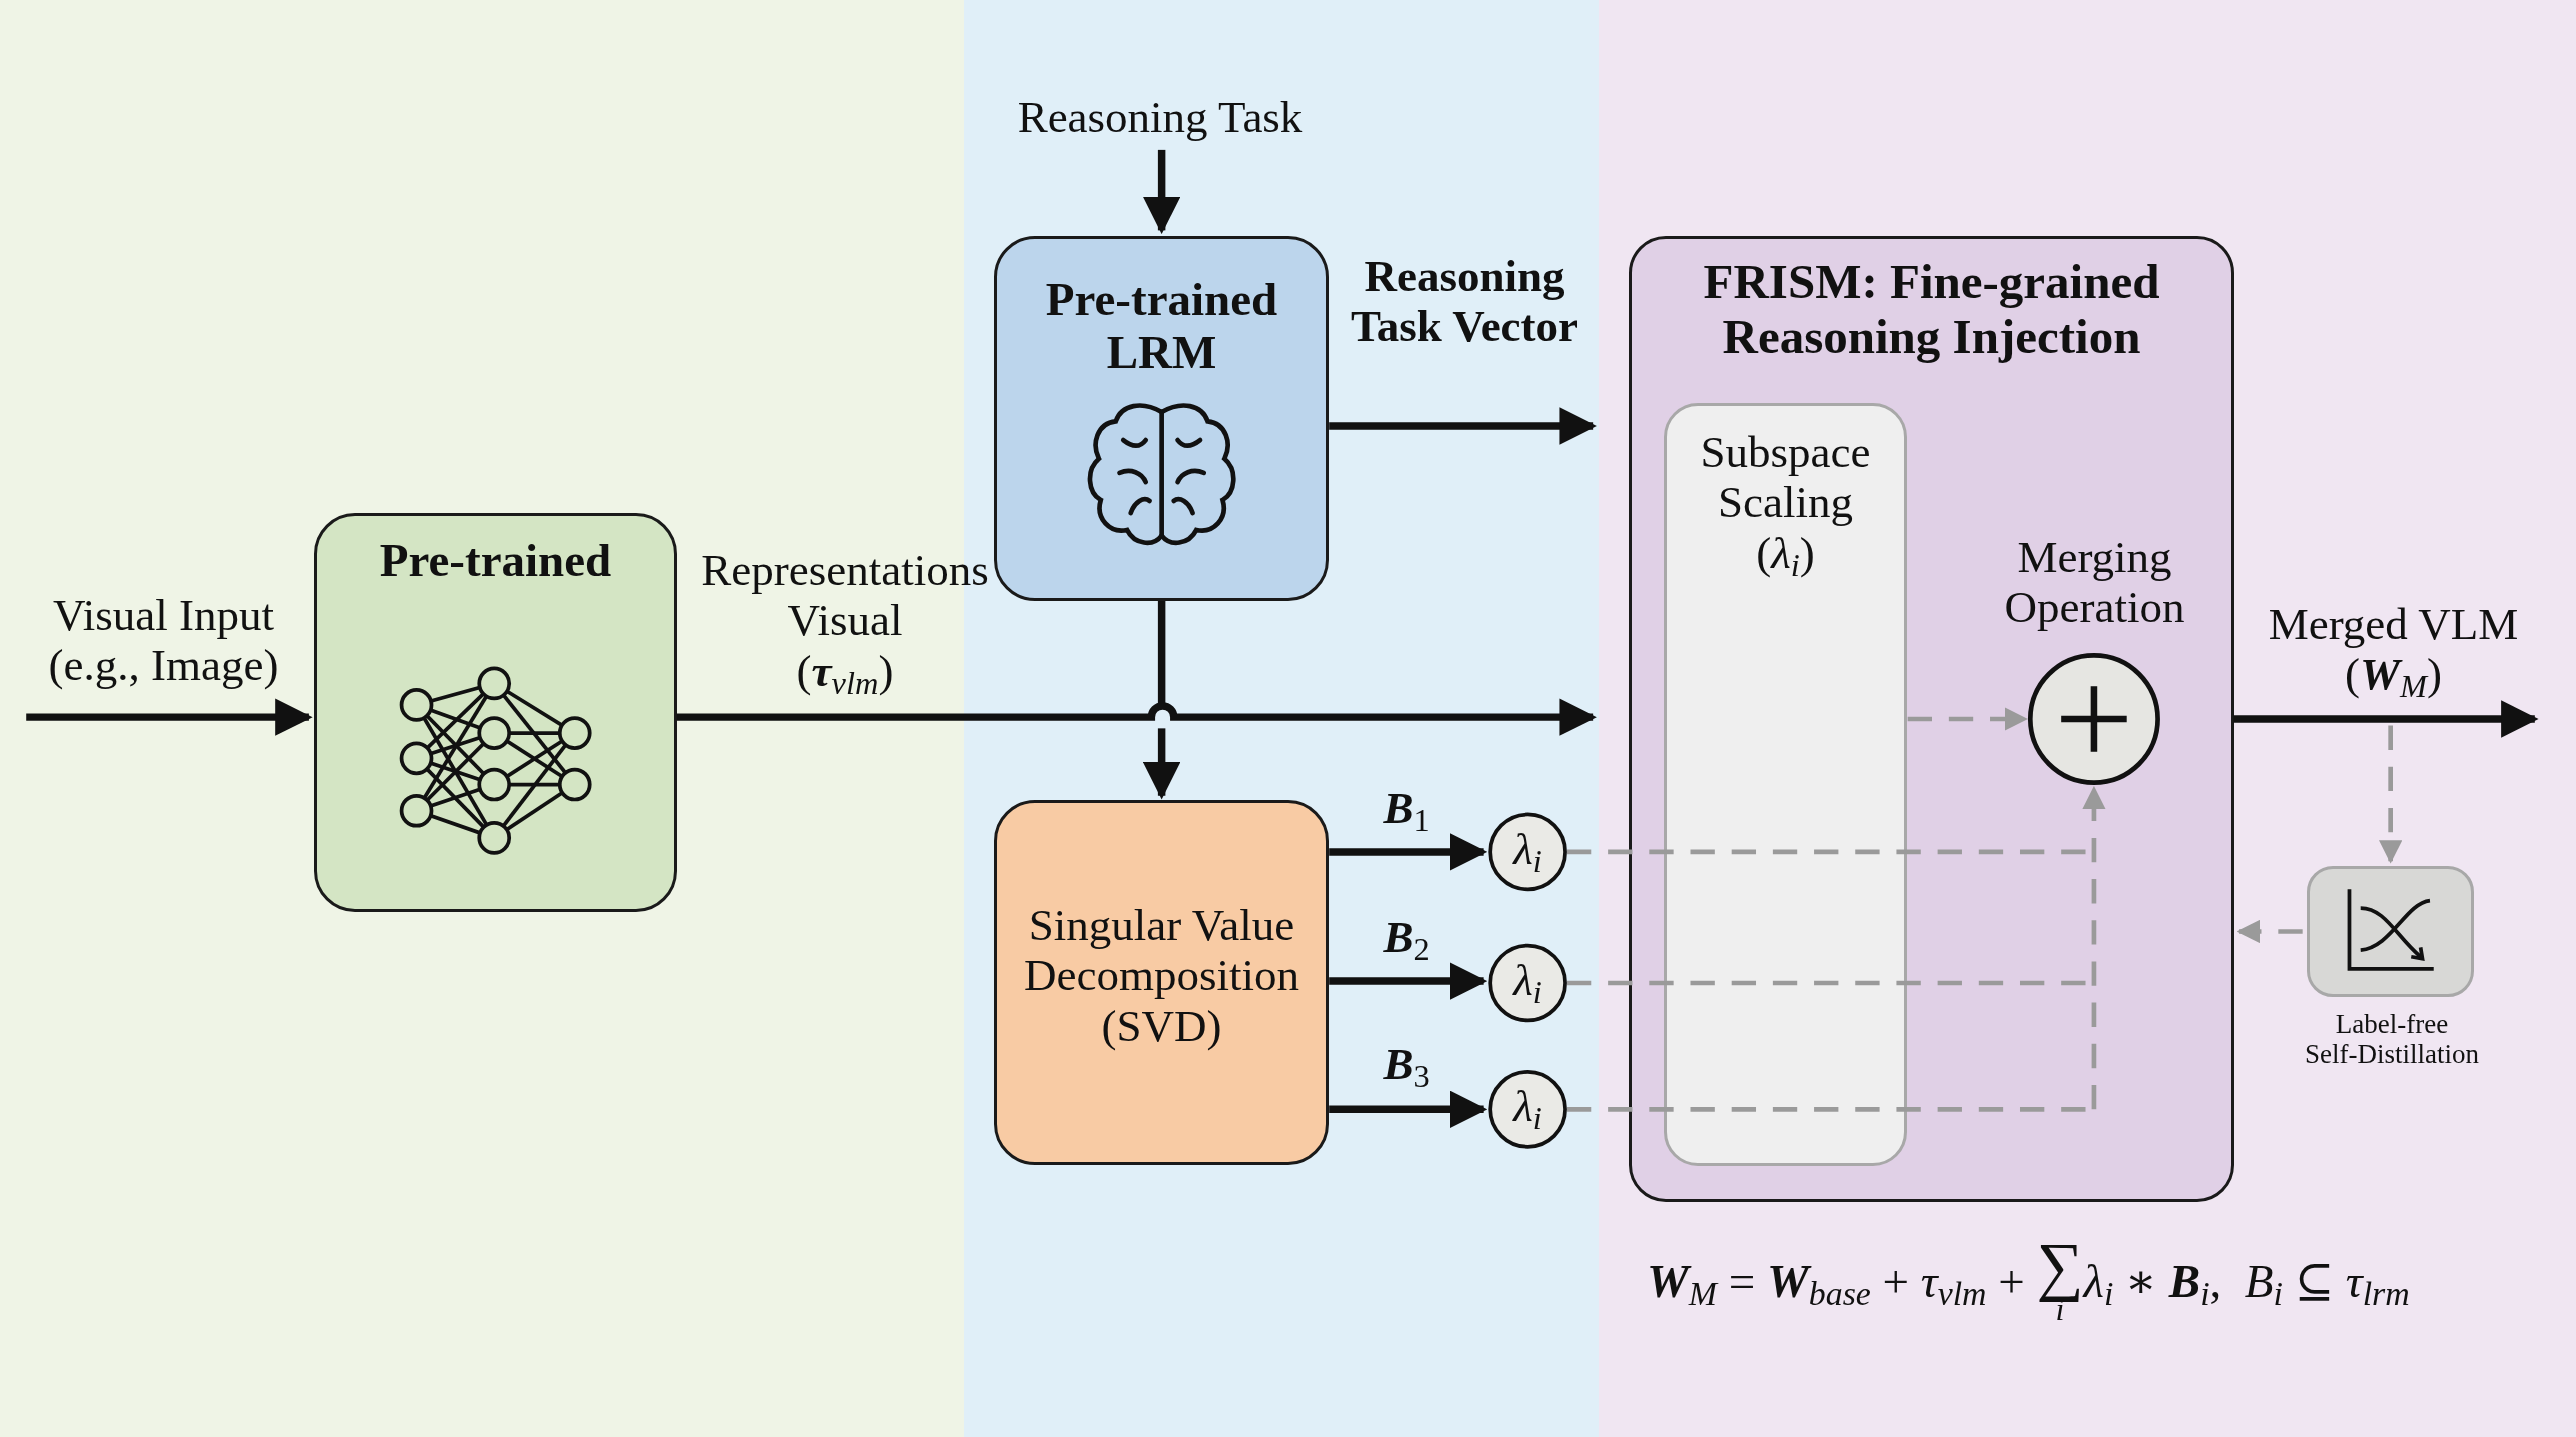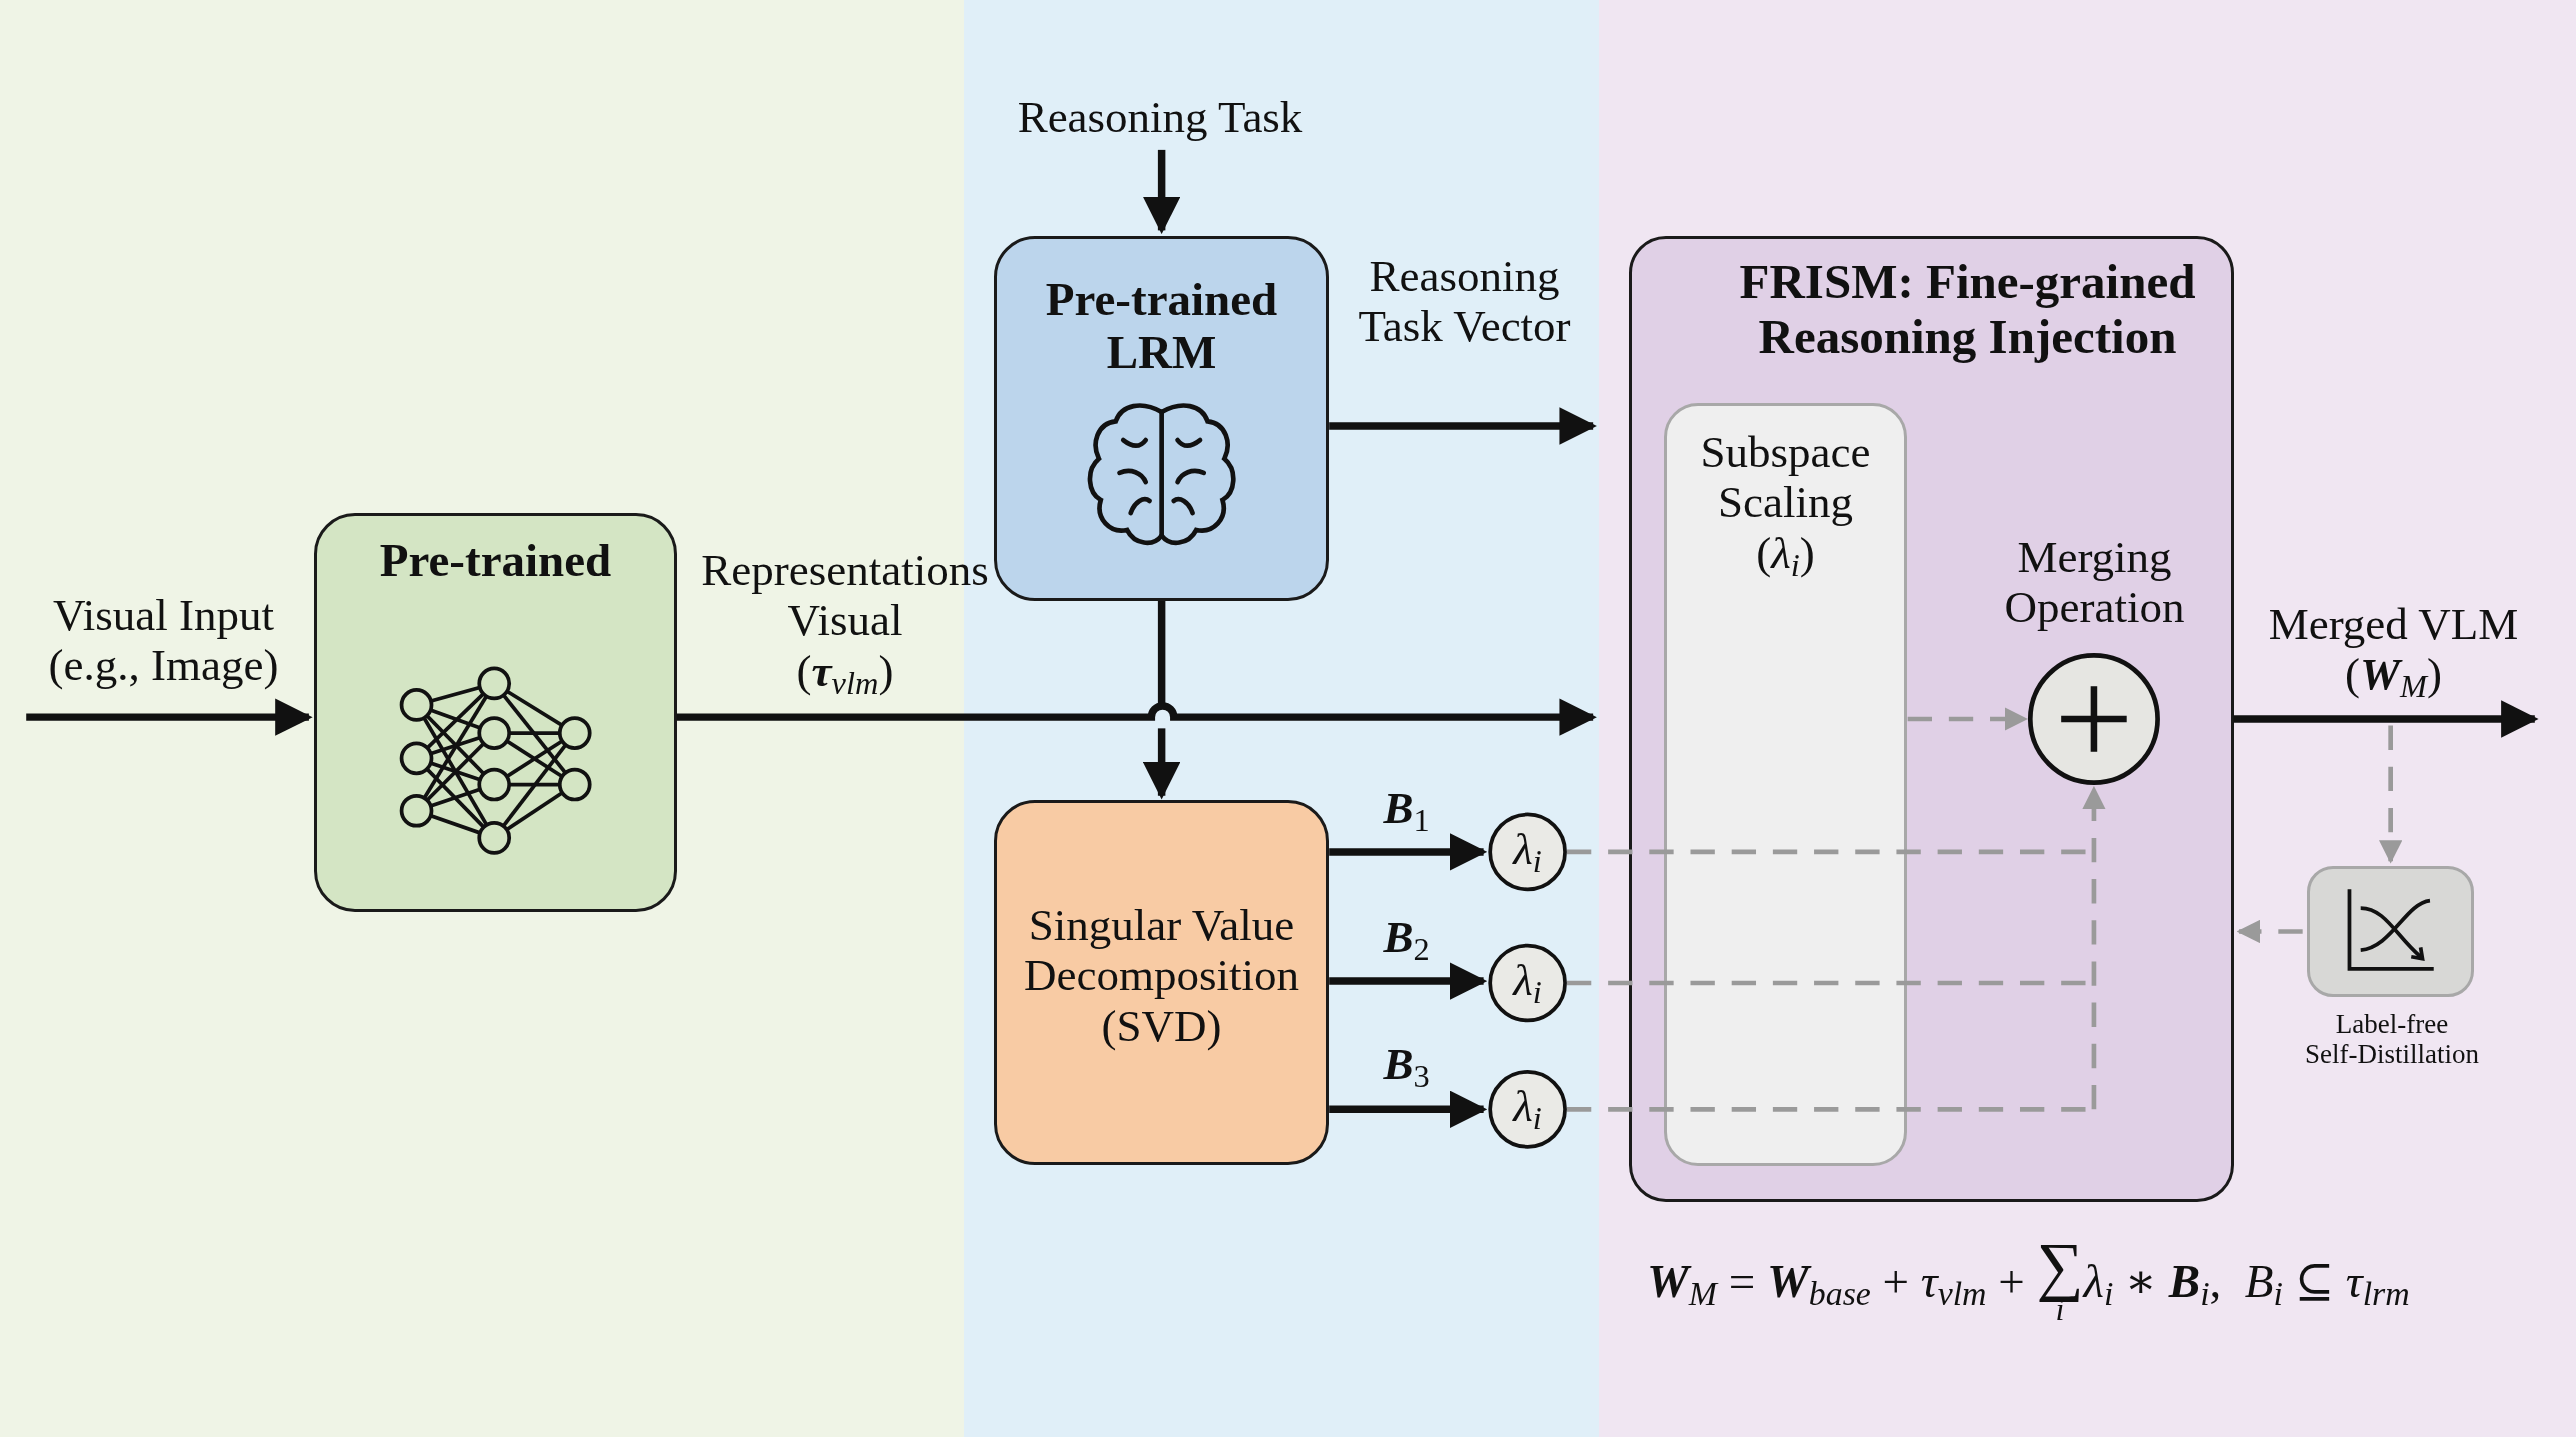--- a/index.html
+++ b/index.html
@@ -154,40 +154,40 @@
   <div>(<b class="it">τ</b><sub class="it">vlm</sub>)</div>
 </div>
 
 <div class="lbl" style="left:973px; top:92px; width:374px;">Reasoning Task</div>
 
 <div class="lbl bold" style="left:994px; top:273px; width:335px; font-size:47px;">
   <div>Pre-trained</div>
   <div>LRM</div>
 </div>
 
-<div class="lbl" style="left:1329px; top:251px; width:271px;">
+<div class="lbl" style="left:1329px; top:251px; width:271px;font-weight:bold;">
   <div>Reasoning</div>
   <div>Task Vector</div>
 </div>
 
 <div class="lbl" style="left:994px; top:900px; width:335px;">
   <div>Singular Value</div>
   <div>Decomposition</div>
   <div>(SVD)</div>
 </div>
 
 <div class="lbl" style="left:1369px; top:783px; width:75px;"><b class="it">B</b><sub>1</sub></div>
 <div class="lbl" style="left:1369px; top:912px; width:75px;"><b class="it">B</b><sub>2</sub></div>
 <div class="lbl" style="left:1369px; top:1039px; width:75px;"><b class="it">B</b><sub>3</sub></div>
 
 <div class="lbl it" style="left:1490px; top:824px; width:75px;"><span>λ</span><sub>i</sub></div>
 <div class="lbl it" style="left:1490px; top:955px; width:75px;"><span>λ</span><sub>i</sub></div>
 <div class="lbl it" style="left:1490px; top:1081px; width:75px;"><span>λ</span><sub>i</sub></div>
 
-<div class="lbl bold" style="left:1629px; top:255px; width:605px; font-size:49px;padding-left:36px;">
+<div class="lbl bold" style="left:1629px; top:255px; width:605px; font-size:49px;">
   <div>FRISM: Fine-grained</div>
   <div>Reasoning Injection</div>
 </div>
 
 <div class="lbl" style="left:1664px; top:427px; width:243px;">
   <div>Subspace</div>
   <div>Scaling</div>
   <div>(<span class="it">λ</span><sub class="it">i</sub>)</div>
 </div>
 

